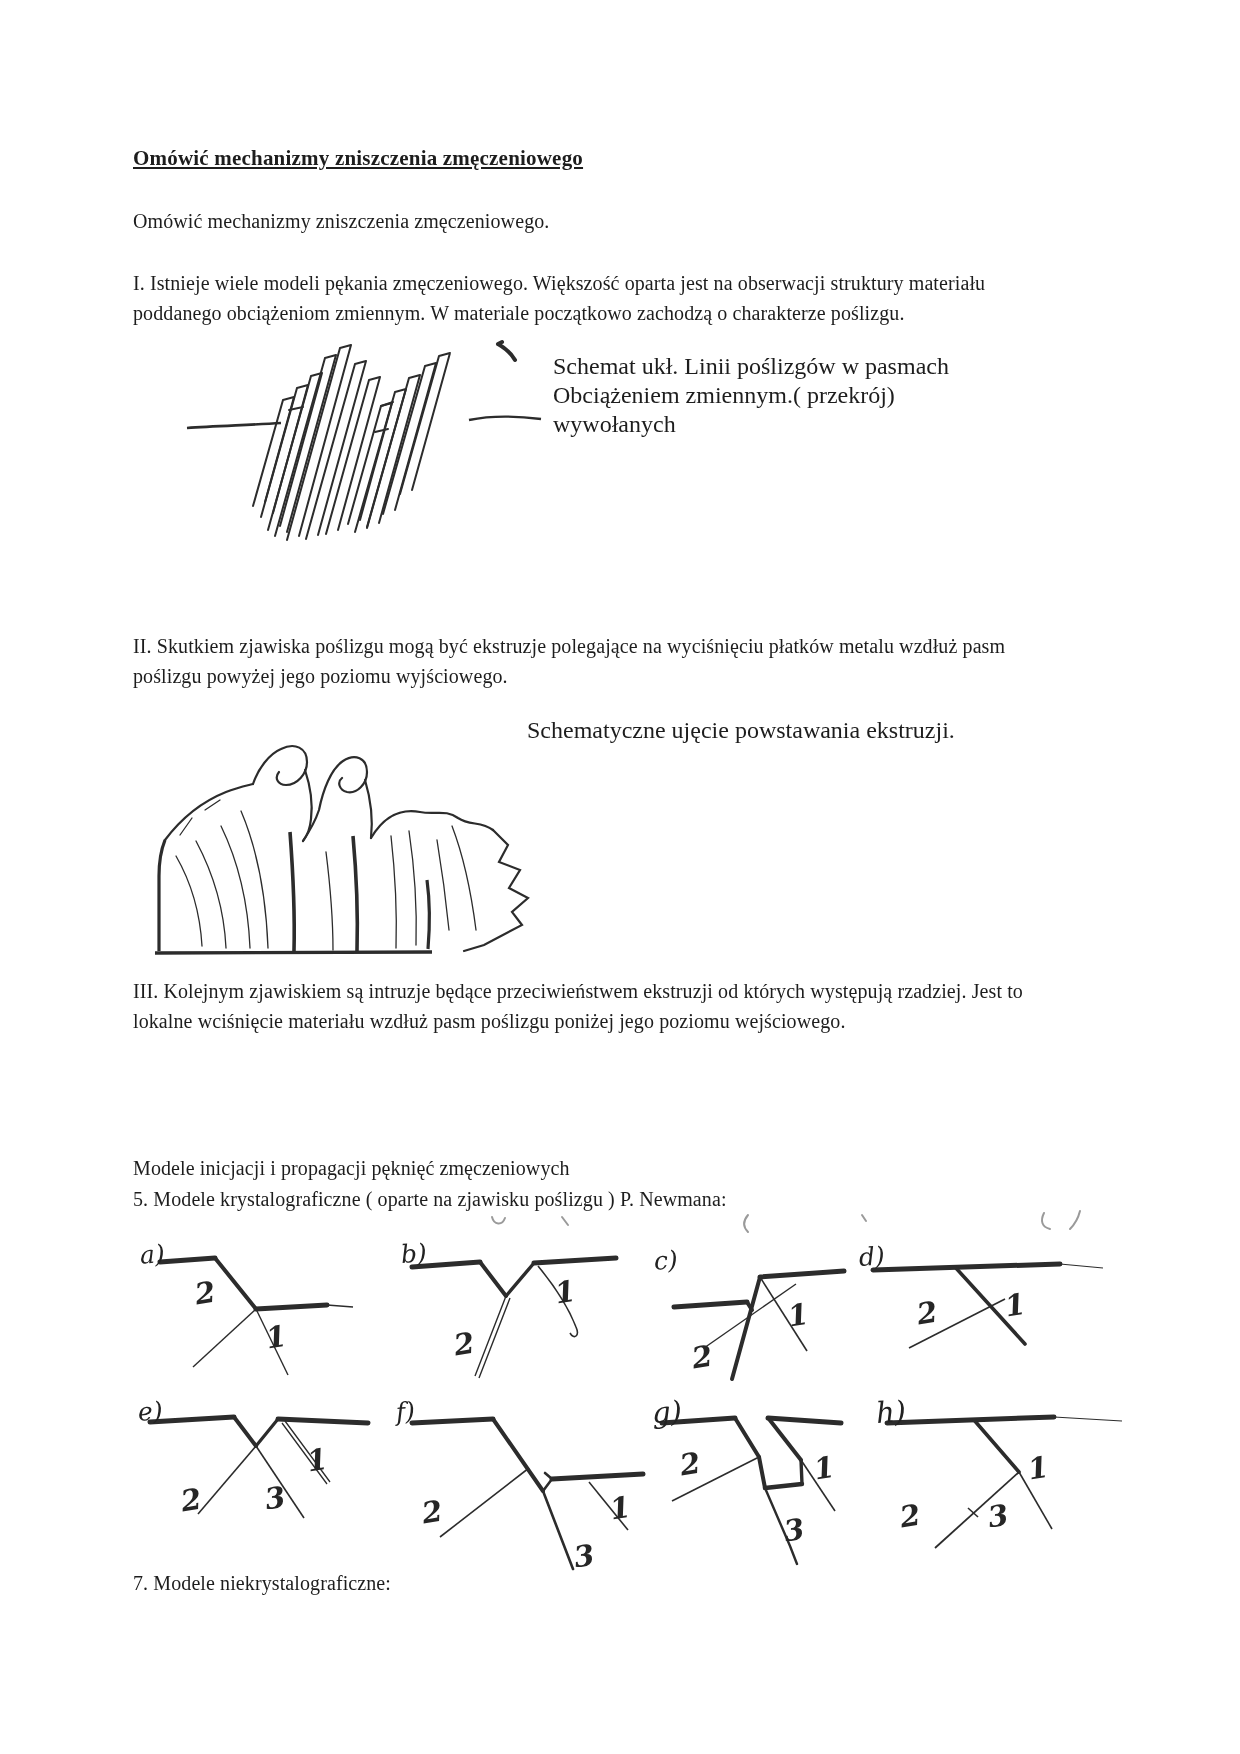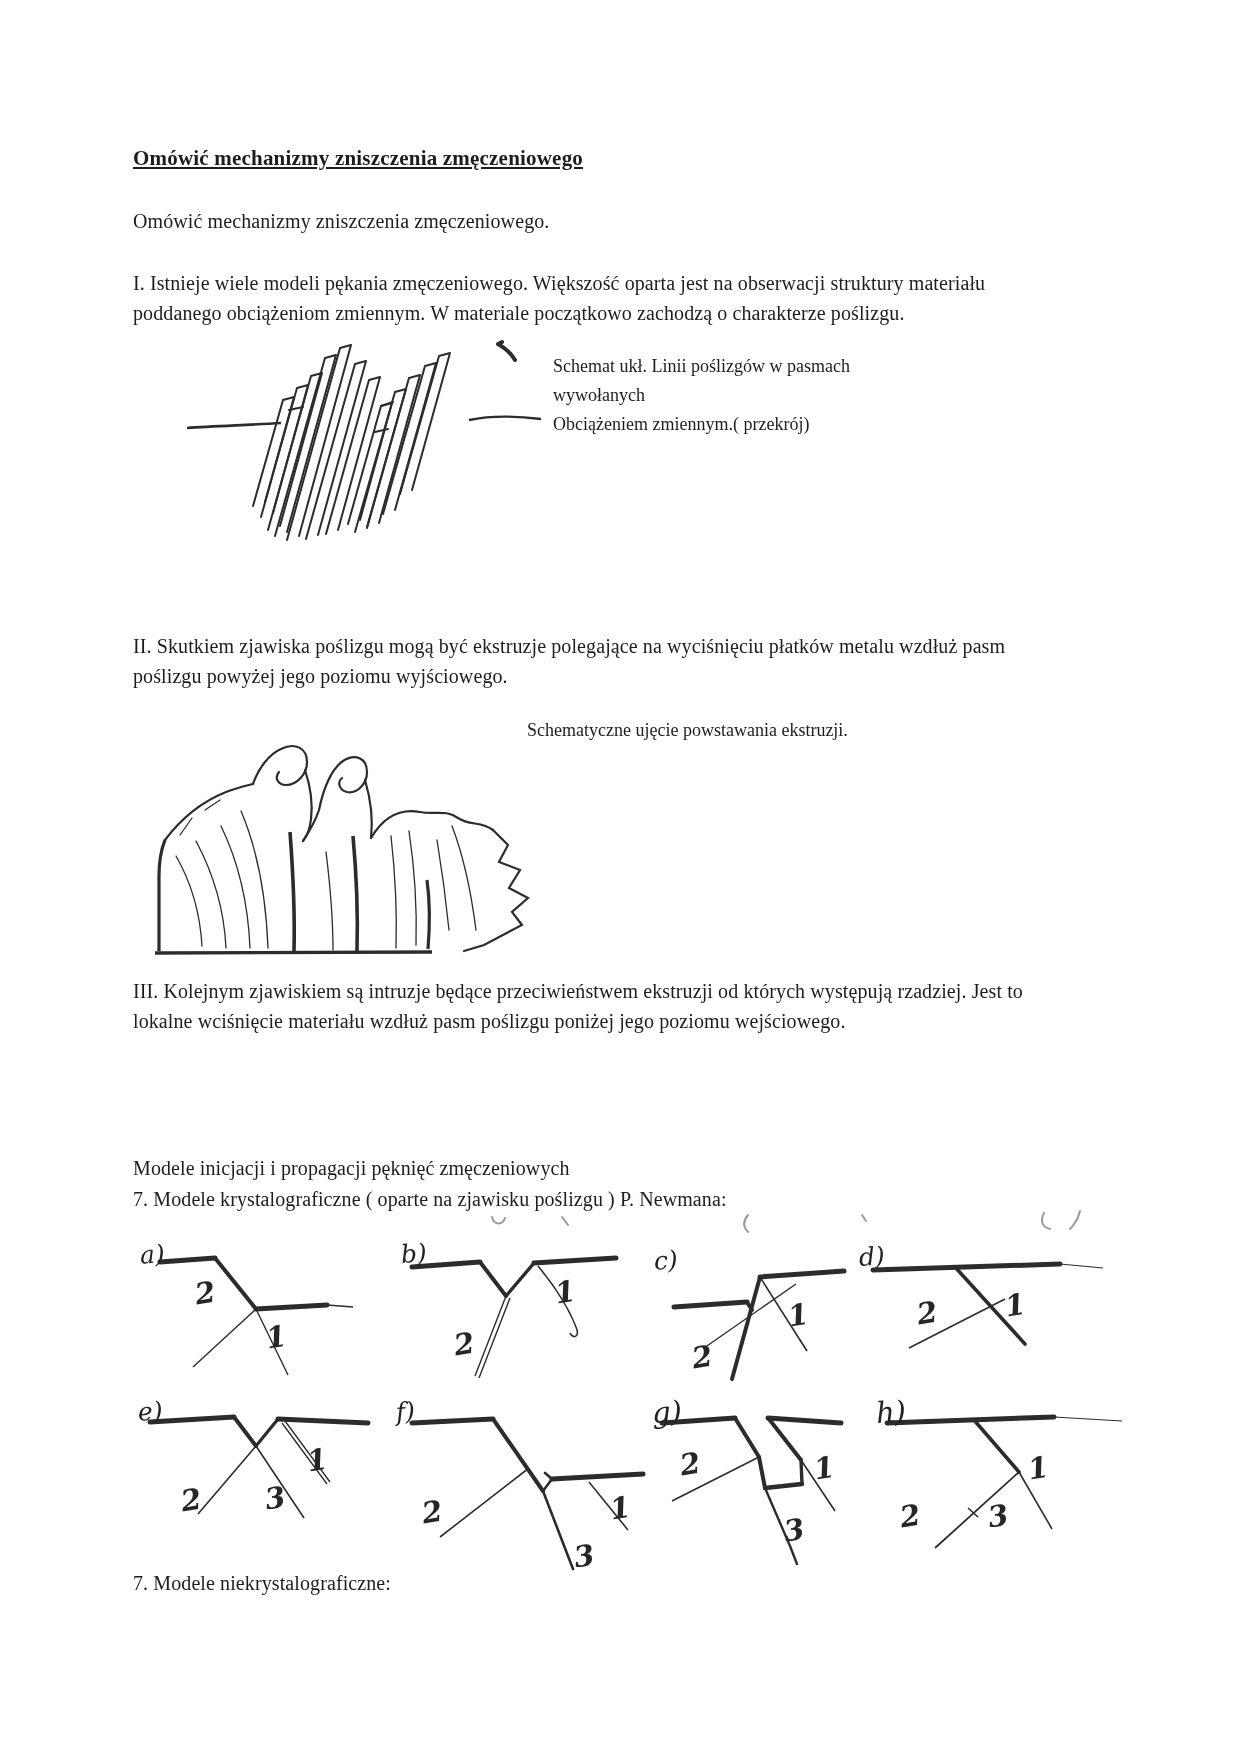--- a/index.html
+++ b/index.html
@@ -14,21 +14,21 @@
   .abs{position:absolute;}
   .title{
     font-size:21px;font-weight:bold;
     text-decoration:underline;
     letter-spacing:.2px;
   }
   .body-text{
     font-size:20px;line-height:30px;
     letter-spacing:.1px;
   }
-  .caption-line{font-size:18px;line-height:29px;}
+  .caption-line{font-size:24px;line-height:29px;}
   svg{display:block;}
   .sk path, .sk line, .sk polyline{fill:none;stroke:#2c2c2c;}
   .hand-letter{
     font-family:"DejaVu Serif",serif;
     font-style:italic;
     font-size:25px;color:#222;
     transform:rotate(-4deg);
   }
   .hand-num{
     font-family:"DejaVu Serif",serif;
@@ -70,22 +70,22 @@
       <path d="M224,42 L182,191 M235,39 L194,187 M224,42 L235,39"></path>
       <path d="M240,30 L198,178 M251,27 L210,174 M240,30 L251,27"></path>
       <path d="M254,20 L215,158 M265,17 L227,154 M254,20 L265,17"></path>
 
       <path d="M104,74 L118,71 M190,96 L203,93 M196,70 L208,66"></path>
     </g>
   </svg>
 
   <div class="abs" style="left:553px;top:352px;width:440px;">
     <div class="caption-line">Schemat ukł. Linii poślizgów w pasmach</div>
+    <div class="caption-line">Obciążeniem zmiennym.( przekrój)</div>
     <div class="caption-line">wywołanych</div>
-    <div class="caption-line">Obciążeniem zmiennym.( przekrój)</div>
   </div>
 
   <div class="abs caption-line" style="left:527px;top:716px;">Schematyczne ujęcie powstawania ekstruzji.</div>
 
   <div class="abs body-text" style="left:133px;top:631px;width:930px;">II. Skutkiem zjawiska poślizgu mogą być ekstruzje polegające na wyciśnięciu płatków metalu wzdłuż pasm poślizgu powyżej jego poziomu wyjściowego.</div>
 
   <svg class="abs sk" style="left:140px;top:740px;" width="480" height="228" viewBox="0 0 480 228">
 
     <path d="M15,213 L292,212" stroke-width="3.4"></path>
     <path d="M19,211 L19,136 C19,120 21,110 25,100" stroke-width="3.2"></path>
@@ -113,21 +113,21 @@
       <path d="M269,91 C275,131 277,171 276,205"></path>
       <path d="M297,100 C302,130 306,160 309,190"></path>
       <path d="M312,86 C322,112 331,151 336,190"></path>
       <path d="M40,95 L52,78 M65,70 L80,60"></path>
     </g>
   </svg>
 
   <div class="abs body-text" style="left:133px;top:976px;width:930px;">III. Kolejnym zjawiskiem są intruzje będące przeciwieństwem ekstruzji od których występują rzadziej. Jest to lokalne wciśnięcie materiału wzdłuż pasm poślizgu poniżej jego poziomu wejściowego.</div>
 
   <div class="abs body-text" style="left:133px;top:1153px;">Modele inicjacji i propagacji pęknięć zmęczeniowych</div>
-  <div class="abs body-text" style="left:133px;top:1184px;">7. Modele krystalograficzne ( oparte na zjawisku poślizgu ) P. Newmana:</div>
+  <div class="abs body-text" style="left:133px;top:1184px;">5. Modele krystalograficzne ( oparte na zjawisku poślizgu ) P. Newmana:</div>
 
   <svg class="abs" style="left:380px;top:1205px;" width="740" height="35" viewBox="0 0 740 35">
     <g fill="none" stroke="#9a9a9a" stroke-width="2" stroke-linecap="round">
       <path d="M112,12 C114,20 122,21 125,13"></path>
       <path d="M182,12 L188,20"></path>
       <path d="M368,10 C363,16 363,22 368,27"></path>
       <path d="M482,10 L486,16"></path>
       <path d="M664,8 C660,16 662,22 670,24"></path>
       <path d="M700,6 C698,14 694,20 690,24"></path>
     </g>

